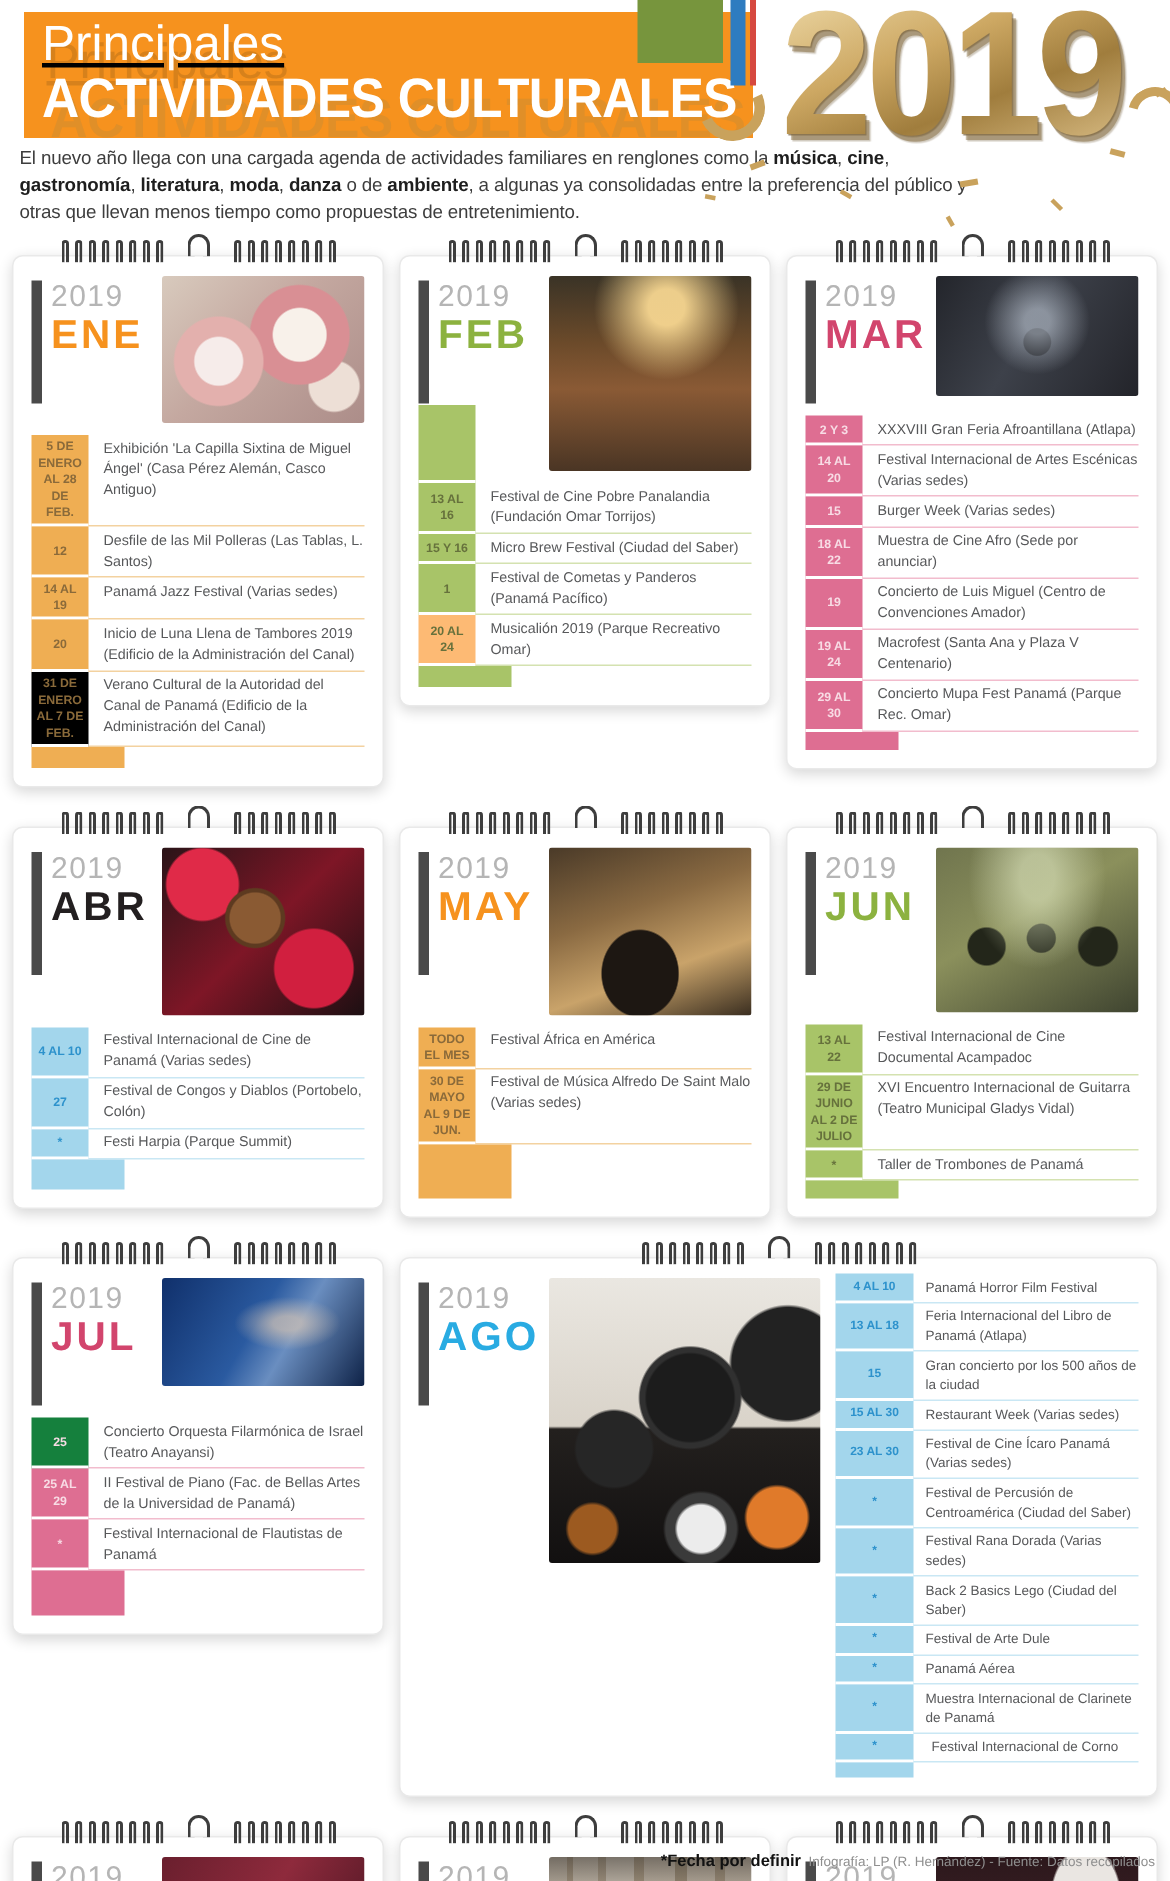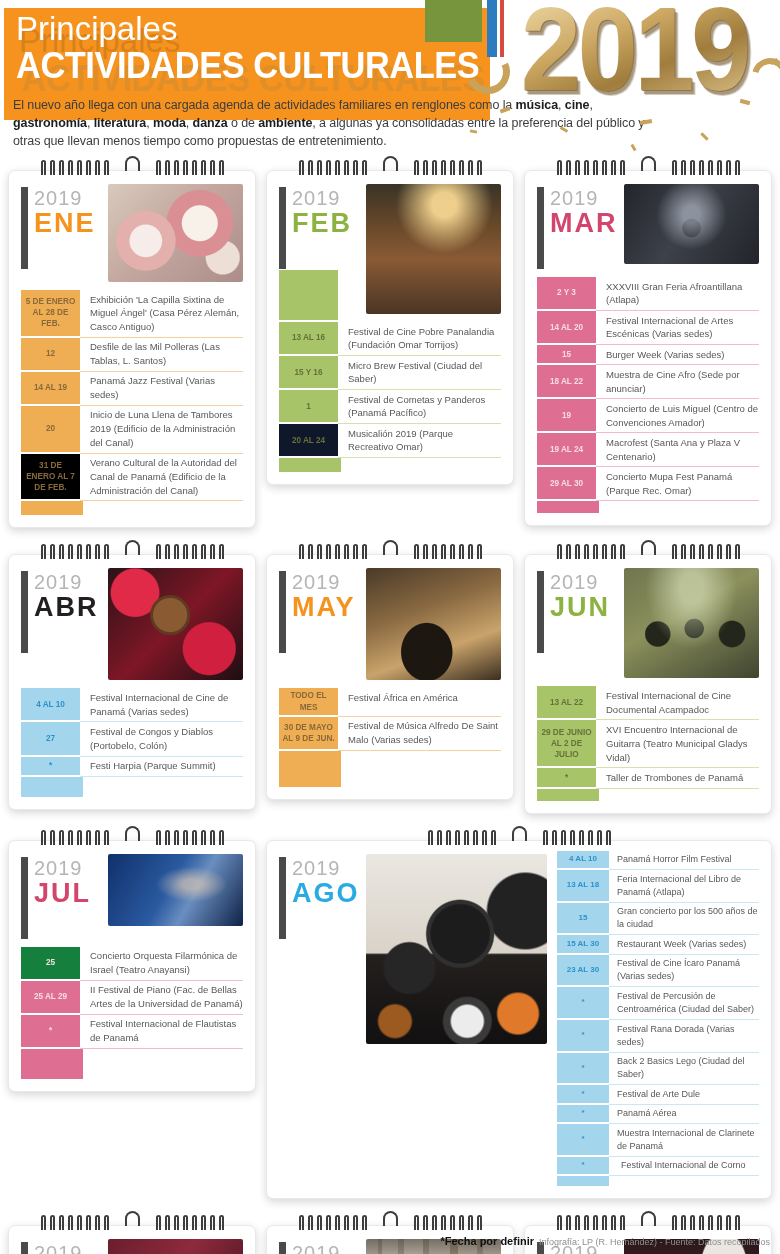--- a/index.html
+++ b/index.html
@@ -7,23 +7,24 @@
   body {
     font-family: "Liberation Sans", sans-serif;
     background: #ffffff;
     position: relative;
     overflow: hidden;
   }
 
   
   .header { position: relative; height: 156px; }
   .banner {
-    position: absolute; left: 4px; top: 8px; width: 486px; height: 112px;
+    position: absolute; left: 16px; top: 8px; width: 486px; height: 84px;
     background: #F6921E;
     padding: 4px 14px 0 12px;
+    text-decoration: underline;
   }
   .title1 {
     color: #fff; font-size: 33px; font-weight: 400; line-height: 1.05;
     letter-spacing: 0px;
     text-shadow: 3px 12px 0 rgba(190,115,25,0.55);
   }
   .title2 {
     color: #fff; font-size: 37px; font-weight: 700; line-height: 1.0;
     display: inline-block; transform: scaleX(0.93); transform-origin: left;
     letter-spacing: -0.5px; white-space: nowrap;
@@ -105,21 +106,21 @@
   .month-text { padding-left: 6px; padding-top: 7px; }
   .ylabel { font-size: 20px; color: #b5b5b5; letter-spacing: 1px; line-height: 1; }
   .mname  { font-size: 27px; font-weight: 700; letter-spacing: 2px; line-height: 1.15; }
 
   .photo { flex: 1; margin-top: 3px; border-radius: 2px; }
 
   
   .events { display: flex; flex-direction: column; margin-top: 8px; position: relative; }
   .evrow { display: flex; align-items: stretch; }
   .datecell {
-    width: 59px; flex: none;
+    width: 38px; flex: none;
     display: flex; align-items: center; justify-content: center;
     text-align: center; font-weight: 700; font-size: 8.2px;
     padding: 2px 3px; border-bottom: 2px solid #fff; line-height: 1.35;
   }
   .desc {
     flex: 1; padding: 2.5px 0 3px 10px;
     font-size: 9.5px; line-height: 1.45; color: #57585a;
     border-bottom: 1px solid transparent;
   }
   .desc.empty { border-bottom: none; }
@@ -327,21 +328,21 @@
           </div>
           <div class="evrow">
             <div class="datecell" style="background: rgb(168, 196, 104); color: rgb(102, 113, 60);">15 Y 16</div>
             <div class="desc" style="border-bottom-color: rgb(212, 226, 176);">Micro Brew Festival (Ciudad del Saber)</div>
           </div>
           <div class="evrow">
             <div class="datecell" style="background: rgb(168, 196, 104); color: rgb(102, 113, 60);">1</div>
             <div class="desc" style="border-bottom-color: rgb(212, 226, 176);">Festival de Cometas y Panderos (Panamá Pacífico)</div>
           </div>
           <div class="evrow">
-            <div class="datecell" style="background: #0f172a; color: rgb(102, 113, 60);">20 AL 24</div>
+            <div class="datecell" style="background: #fdba74; color: rgb(102, 113, 60);">20 AL 24</div>
             <div class="desc" style="border-bottom-color: rgb(212, 226, 176);">Musicalión 2019 (Parque Recreativo Omar)</div>
           </div>
           <div class="datefill" style="background: rgb(168, 196, 104); height: 14px;"></div>
         </div>
       </div>
     </div>
     <div class="cell">
       <div class="binding">
         <span class="loop"></span>
         <span class="loop"></span>

